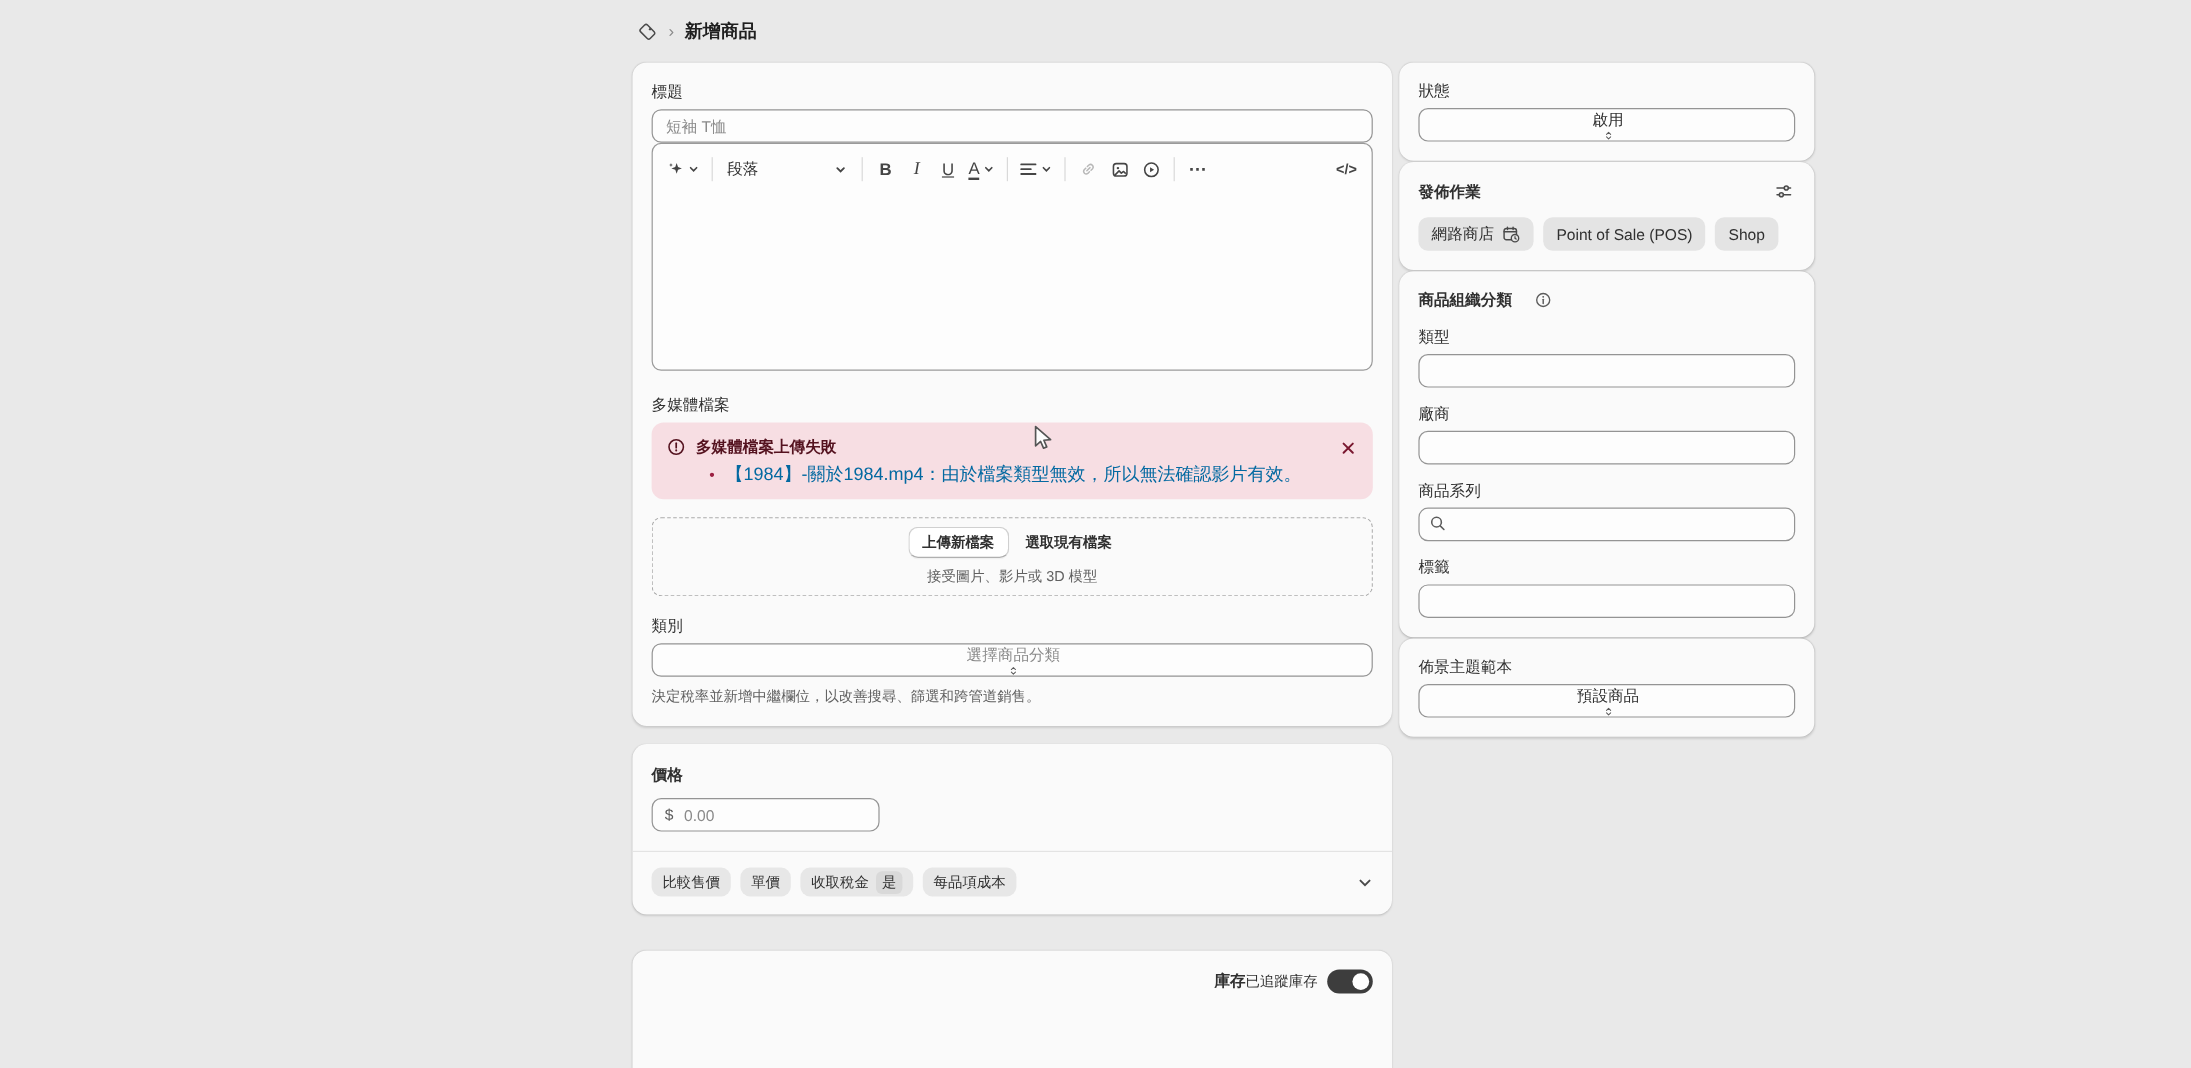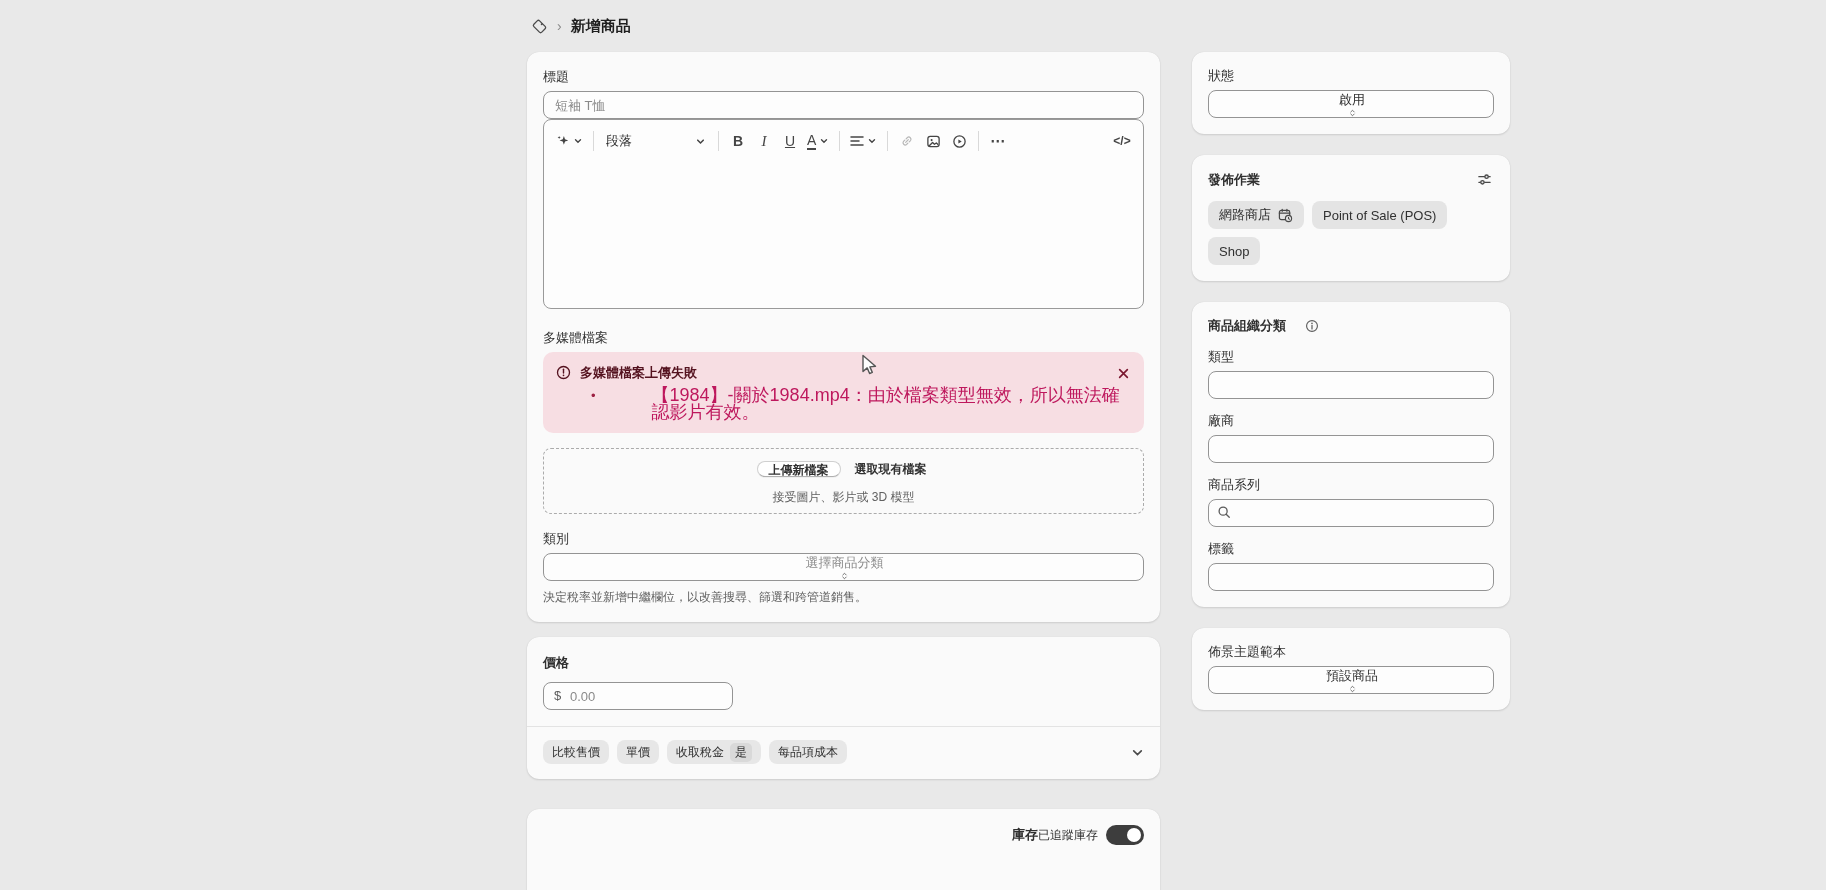--- a/index.html
+++ b/index.html
@@ -12,21 +12,21 @@
   }
   svg { display:block; }
 
   
   .breadcrumb { position:absolute; left:531px; top:12px; height:28px; display:flex; align-items:center; gap:9px; }
   .crumb-chev { color:#8a8a8a; font-size:14px; }
   .page-title { font-size:15px; font-weight:700; color:#1f1f1f; }
 
   
   .main-col { position:absolute; left:527px; top:52px; width:633px; }
-  .side-col { position:absolute; left:1192px; top:52px; width:318px; }
+  .side-col { position:absolute; left:1166px; top:52px; width:346px; }
 
   .card {
     background:#fafafa; border-radius:12px;
     box-shadow:0 1px 2px rgba(0,0,0,.12), 0 0 1px rgba(0,0,0,.10);
   }
 
   .field-label { display:block; font-size:13px; color:#303030; margin-bottom:5px; }
   .text-input {
     width:100%; height:28px; border:1px solid #949494; border-radius:8px;
     background:#fdfdfd; padding:0 11px; font-size:13px; color:#303030;
@@ -67,33 +67,33 @@
 
   .media-label { margin-top:20px; }
 
   .banner {
     margin-top:4px; background:#f7dee3; border-radius:10px; padding:12px 13px;
     display:flex; gap:9px; position:relative;
   }
   .banner-title { font-size:13px; font-weight:700; color:#54121f; line-height:17px; }
   .banner-li { display:flex; gap:9px; margin-top:6px; padding-left:11px; }
   .banner-li .bullet { color:#9c2042; font-size:13px; line-height:17px; }
-  .banner-li .txt { font-size:18px; color:#be185d; line-height:17px;margin-left:47px; }
+  .banner-li .txt { font-size:15px; color:#0369a1; line-height:17px; }
   .banner-close {
     position:absolute; right:11px; top:11px; width:20px; height:20px; border:none; background:none;
     color:#7a1830; font-size:14px; cursor:pointer; display:flex; align-items:center; justify-content:center;
   }
 
   .dropzone {
     margin-top:15px; border:1px dashed #ababab; border-radius:8px; height:66px;
     display:flex; flex-direction:column; align-items:center; justify-content:center; gap:7px;
   }
   .dz-row { display:flex; align-items:center; gap:10px; }
   .btn-secondary {
-    height:16px; padding:0 11px; background:#ffffff; border:1px solid #d0d0d0; border-bottom-color:#b0b0b0;
+    height:26px; padding:0 11px; background:#ffffff; border:1px solid #d0d0d0; border-bottom-color:#b0b0b0;
     border-radius:8px; font-size:12px; font-weight:600; color:#303030; cursor:pointer;
     box-shadow:0 1px 0 rgba(0,0,0,.04); font-family:"Liberation Sans", sans-serif;
   }
   .btn-plain {
     border:none; background:none; font-size:12px; font-weight:600; color:#303030; cursor:pointer;
     height:26px; padding:0 4px; border-radius:8px; font-family:"Liberation Sans", sans-serif;
   }
   .dz-hint { font-size:12px; color:#616161; }
 
   .category-wrap { margin-top:16px; }
@@ -118,21 +118,21 @@
   
   .card-3 { margin-top:30px; height:220px; padding:16px; }
   .inv-head { display:flex; align-items:center; justify-content:flex-end; }
   .inv-right { display:flex; align-items:center; gap:8px; }
   .inv-track-label { font-size:12px; color:#303030; }
   .toggle { width:38px; height:20px; border-radius:10px; background:#3d3d3d; position:relative; cursor:pointer; border:none; }
   .toggle .knob { position:absolute; right:3px; top:3px; width:14px; height:14px; border-radius:50%; background:#fff; }
 
   
   .side-card { padding:15px 16px 16px; }
-  .side-card + .side-card { margin-top:21px; }
+  .side-card + .side-card { margin-top:1px; }
   .side-head { display:flex; align-items:center; justify-content:space-between; }
   .side-head-left { display:flex; align-items:center; gap:19px; }
   .icon-btn { border:none; background:none; cursor:pointer; padding:2px; color:#4a4a4a; }
   .pub-chips { display:flex; flex-wrap:wrap; gap:8px; margin-top:12px; }
   .pub-chip {
     display:inline-flex; align-items:center; gap:7px; height:28px; padding:0 11px;
     background:#e4e4e4; border-radius:8px; font-size:13px; color:#303030; cursor:pointer;
   }
   .org-field { margin-top:13px; }
   .org-title-row { margin-bottom:2px; }

